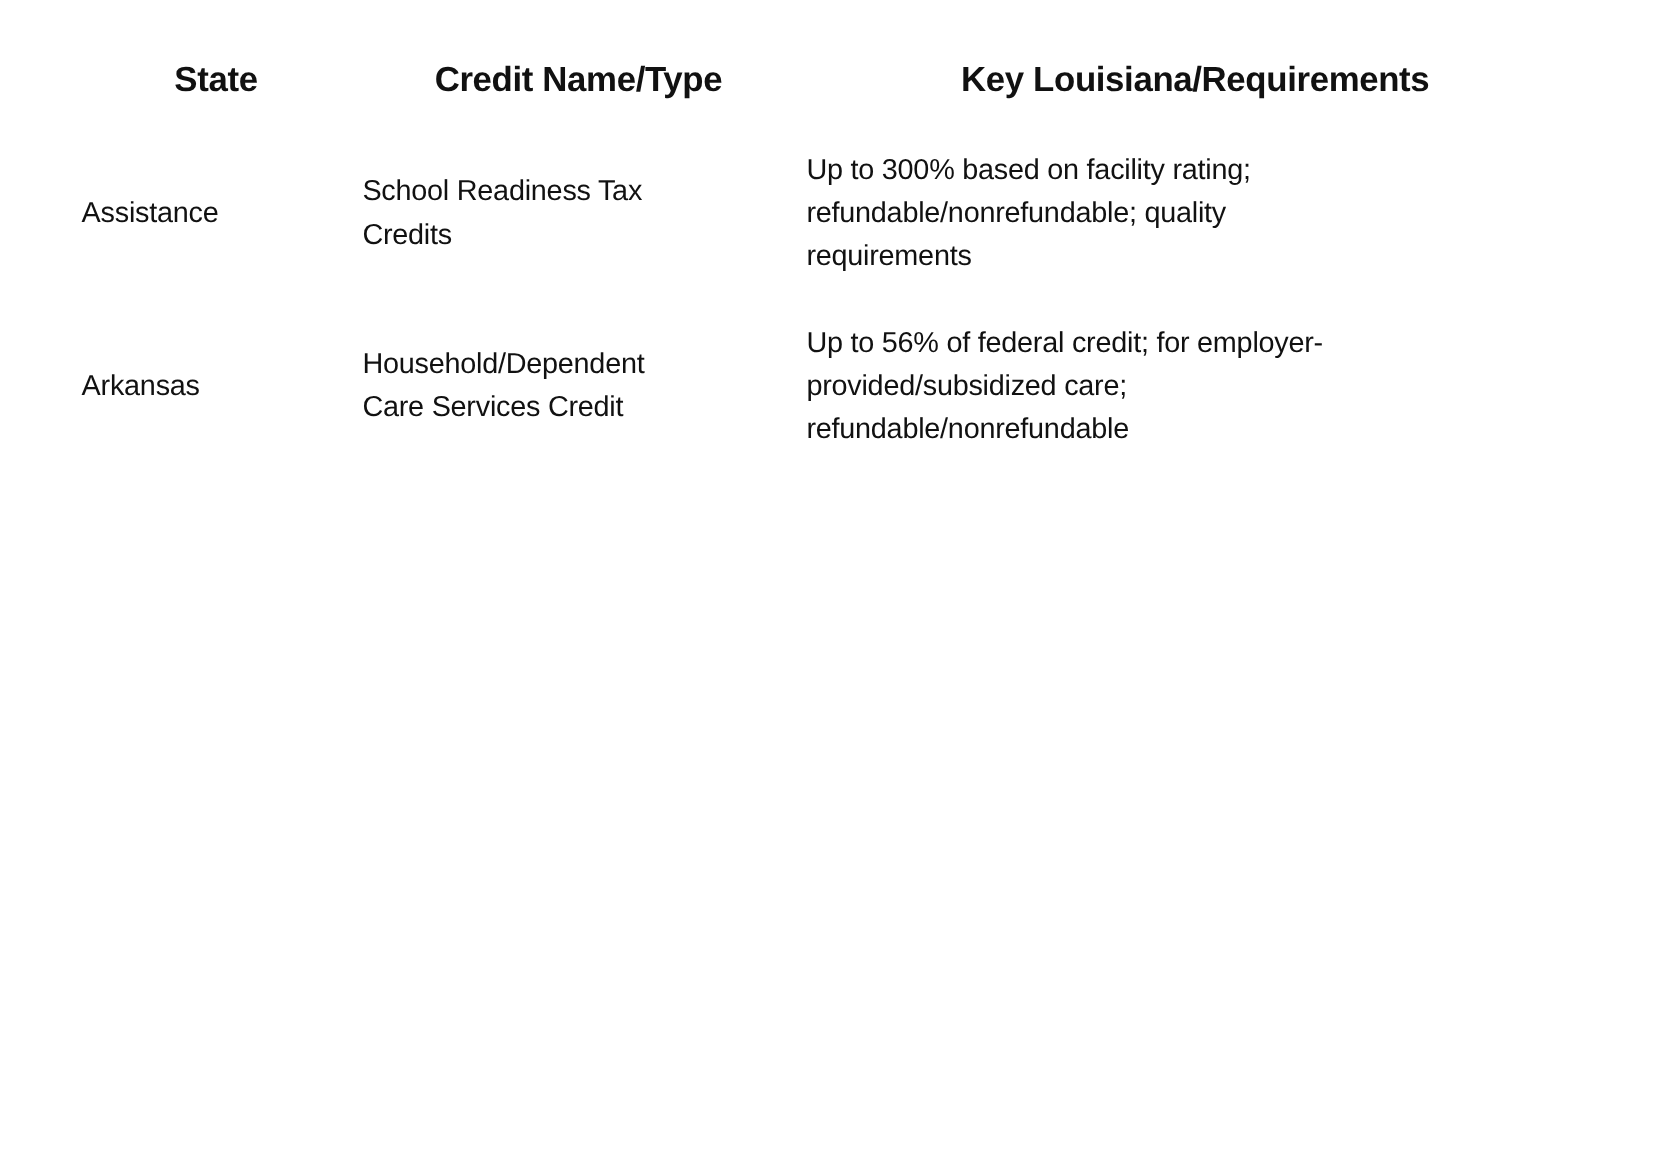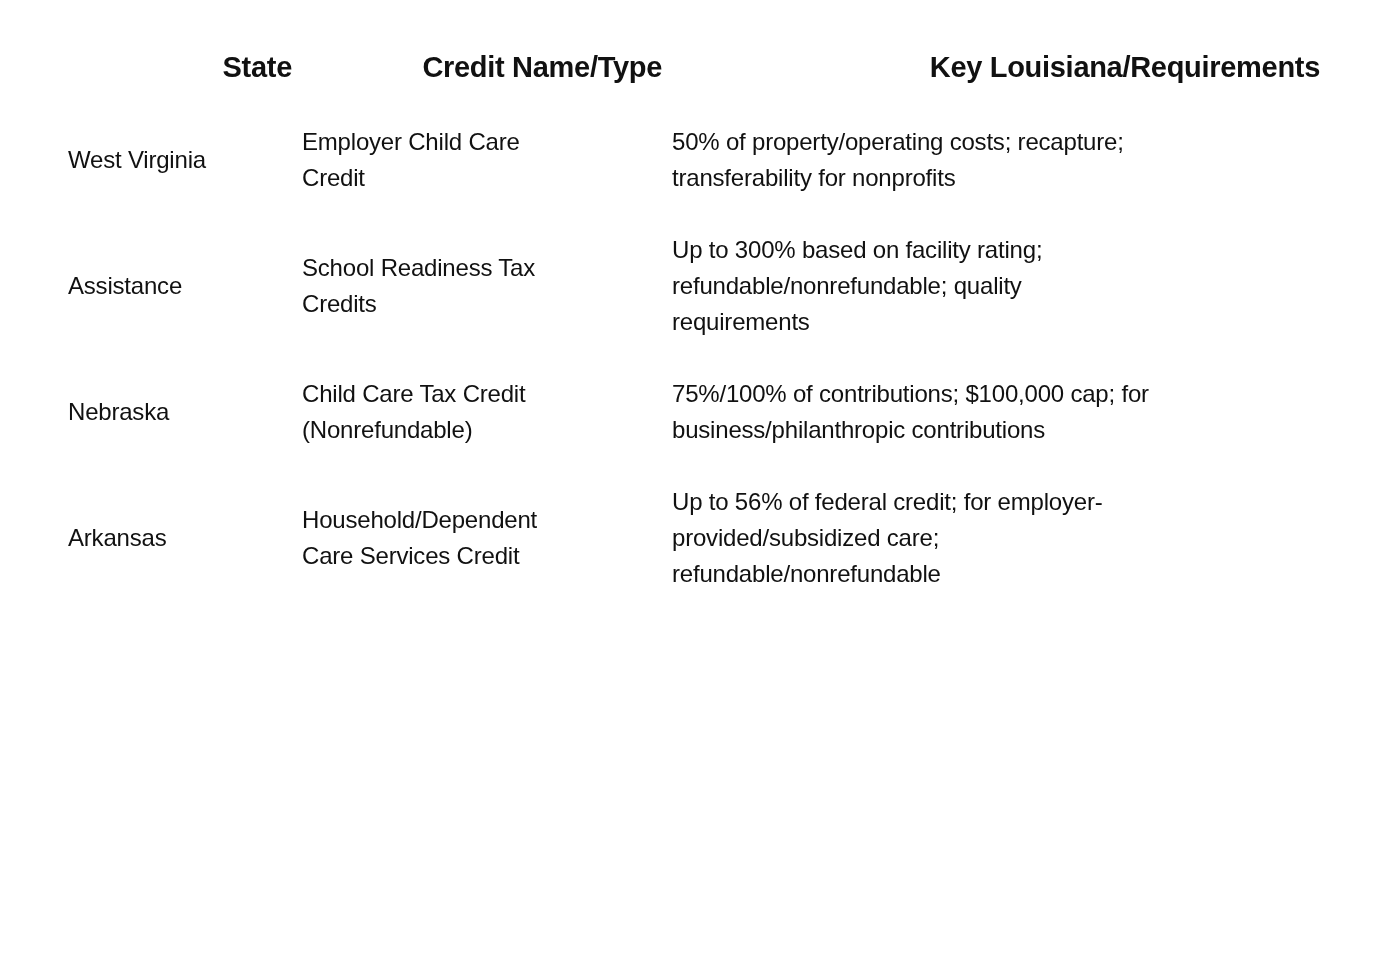--- a/index.html
+++ b/index.html
@@ -20,21 +20,21 @@
   }
   table.credits {
     border-collapse: collapse;
     table-layout: fixed;
     width: 1262px;
   }
   col.col-state    { width: 234px; }
   col.col-credit   { width: 370px; }
   col.col-features { width: 658px; }
   th {
-    text-align: right;
+    text-align: center;
     font-size: 29px;
     font-weight: 700;
     line-height: 38px;
     letter-spacing: -0.3px;
     padding: 0 10px 20px 0;
     vertical-align: middle;
     white-space: pre-line;
   }
   td {
     font-size: 24px;
@@ -58,40 +58,26 @@
     </colgroup>
     <thead>
       <tr>
         <th>State</th>
         <th>Credit Name/Type</th>
         <th>Key Louisiana/Requirements</th>
       </tr>
     </thead>
     <tbody>
       <tr>
-        <td>West Virginia</td>
-        <td>Employer Child Care
-Credit</td>
-        <td>50% of property/operating costs; recapture;
-transferability for nonprofits</td>
-      </tr>
-      <tr>
         <td>Assistance</td>
         <td>School Readiness Tax
 Credits</td>
         <td>Up to 300% based on facility rating;
 refundable/nonrefundable; quality
 requirements</td>
-      </tr>
-      <tr>
-        <td>Nebraska</td>
-        <td>Child Care Tax Credit
-(Nonrefundable)</td>
-        <td>75%/100% of contributions; $100,000 cap; for
-business/philanthropic contributions</td>
       </tr>
       <tr>
         <td>Arkansas</td>
         <td>Household/Dependent
 Care Services Credit</td>
         <td>Up to 56% of federal credit; for employer-
 provided/subsidized care;
 refundable/nonrefundable</td>
       </tr>
     </tbody>

